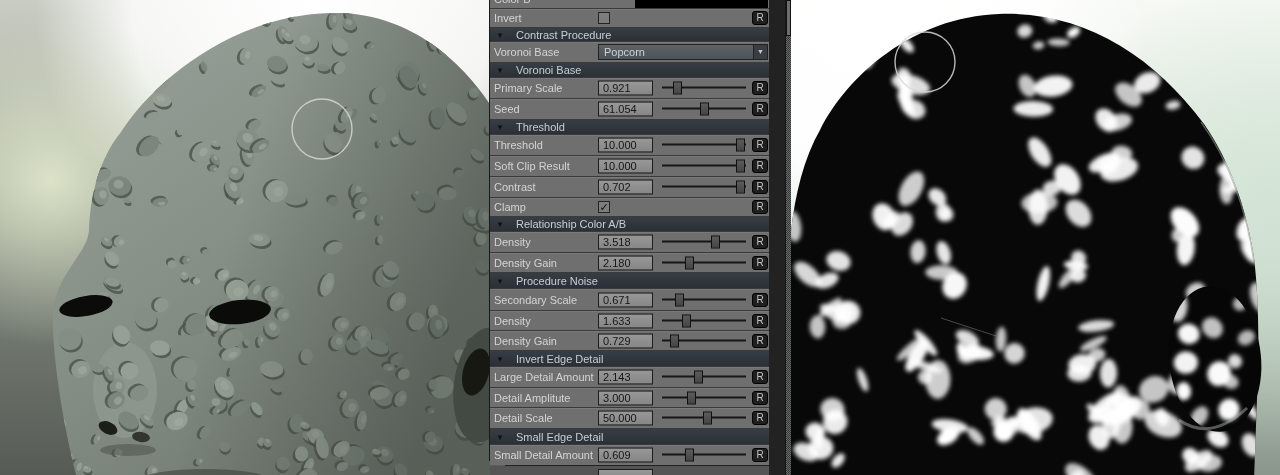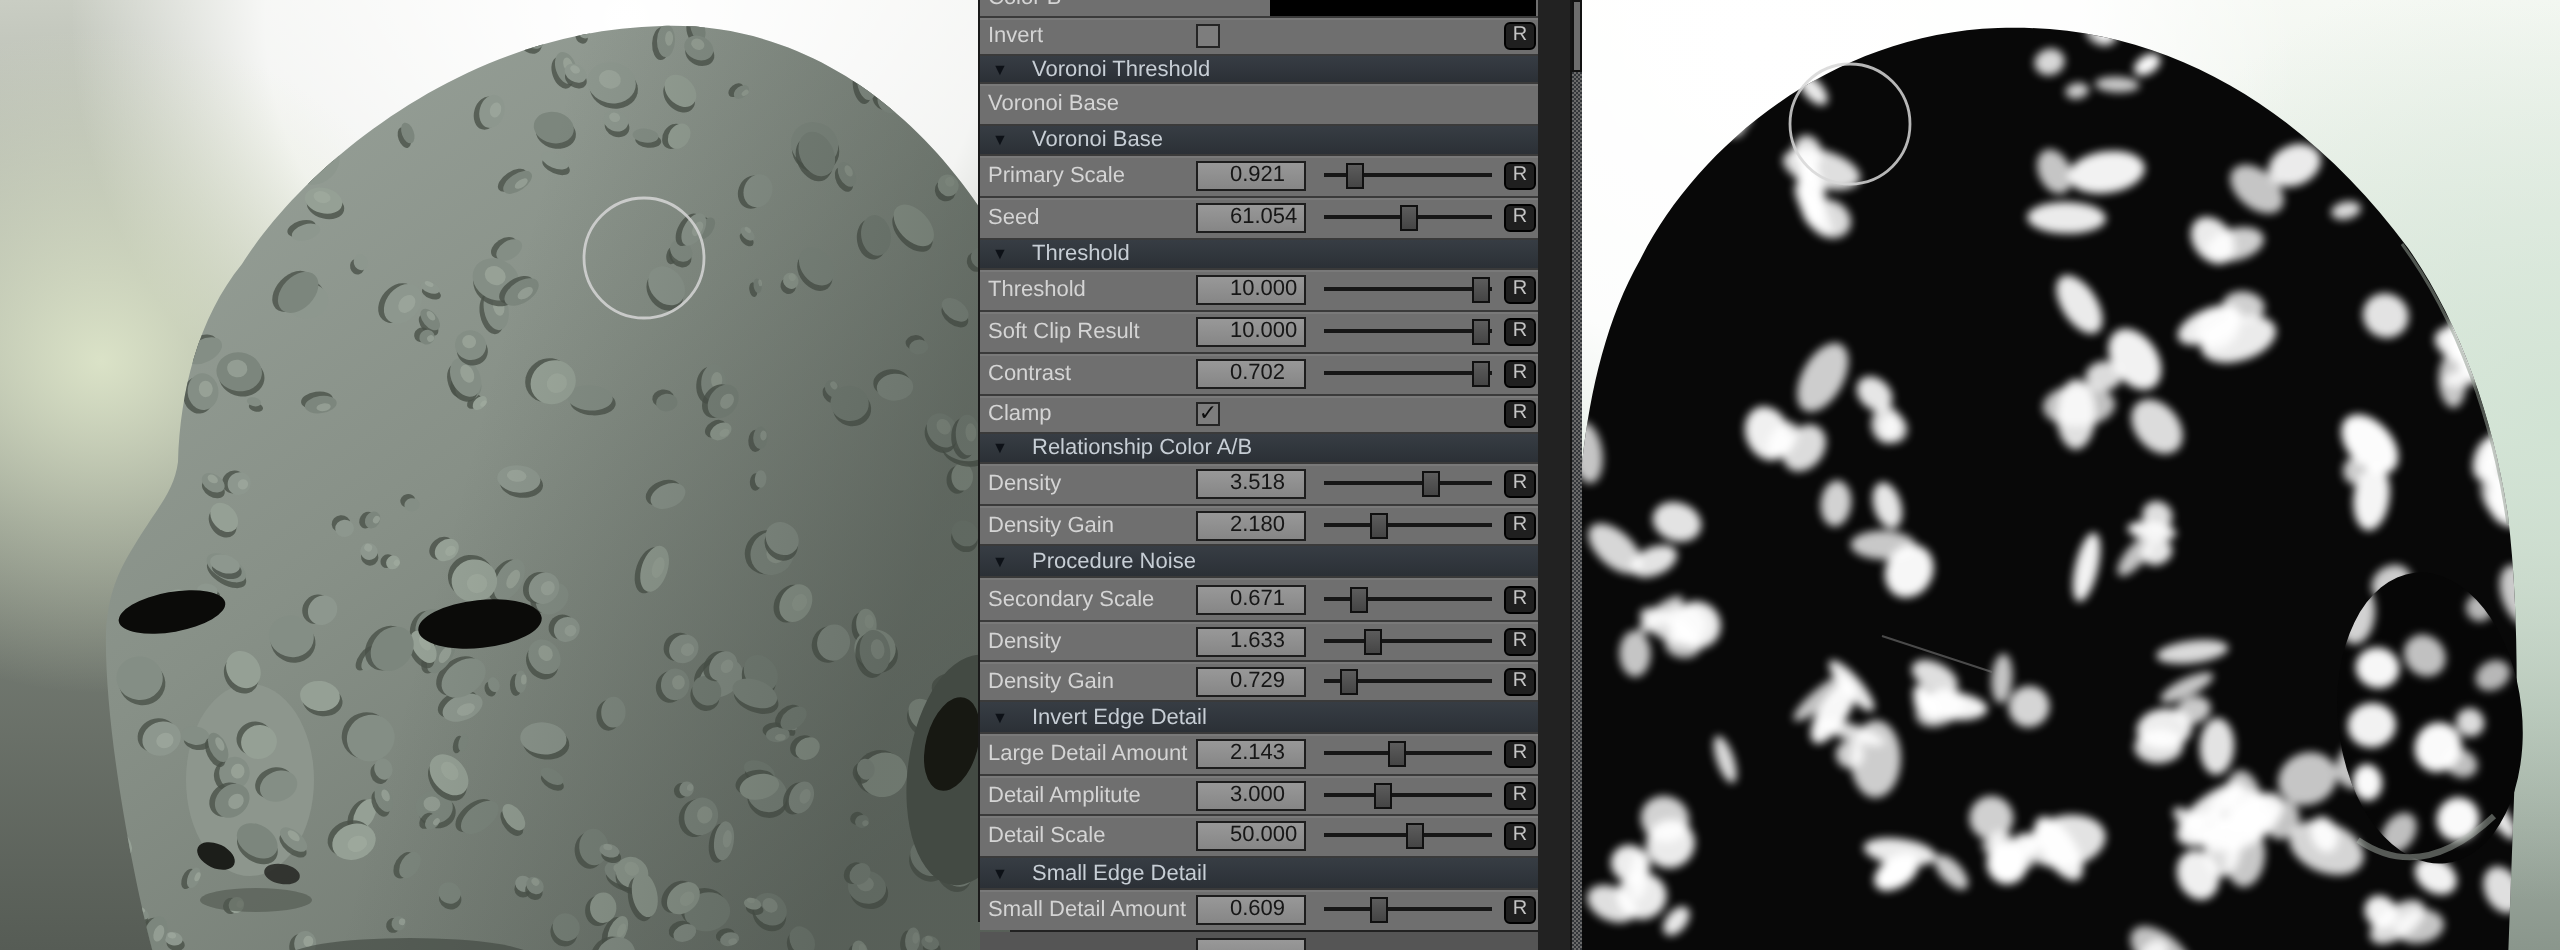--- a/index.html
+++ b/index.html
@@ -20,21 +20,21 @@
   .label{position:absolute;left:4px;top:50%;transform:translateY(-50%);
          color:#d4d4d4;font-size:11px;white-space:nowrap;}
   .hdr{background:linear-gradient(#373d44,#2b3036);}
   .tri{position:absolute;left:6px;top:50%;transform:translateY(-50%);
        color:#0d1117;font-size:8px;}
   .hlabel{position:absolute;left:26px;top:50%;transform:translateY(-50%);
           color:#c7ced5;font-size:11px;white-space:nowrap;}
   .vbox{position:absolute;left:108px;top:50%;transform:translateY(-50%);
         width:55px;height:15px;background:linear-gradient(#989898,#868686);
         border:1px solid #1d1d1d;color:#161616;font-size:11px;line-height:13px;
-        padding-left:16px;overflow:hidden;white-space:nowrap;}
+        padding-left:4px;overflow:hidden;white-space:nowrap;}
   .track{position:absolute;left:172px;top:50%;transform:translateY(-50%);
          width:84px;height:13px;}
   .track::before{content:'';position:absolute;left:0;right:0;top:5px;height:2px;background:#161616;}
   .handle{position:absolute;top:0;width:9px;height:13px;background:linear-gradient(#5c5c5c,#454545);
           border:1px solid #101010;}
   .rbtn{position:absolute;left:262px;top:50%;transform:translateY(-50%);
         width:16px;height:14px;background:#1f1f1f;color:#c4c4c4;font-size:10px;
         line-height:12px;text-align:center;border:1px solid #000;border-radius:3px;
         padding:0;font-family:inherit;}
   .cb{position:absolute;left:108px;top:50%;transform:translateY(-50%);
@@ -785,24 +785,28 @@
         <span class="label">Color B</span>
         <span class="swatch" style="background: rgb(0, 0, 0);"></span>
       </div>
       <div class="prow row" style="flex: 0 0 18px;">
         <span class="label">Invert</span>
         <span class="cb"></span>
         <button class="rbtn">R</button>
       </div>
       <div class="prow hdr" style="flex: 0 0 13px;">
         <span class="tri">▼</span>
-        <span class="hlabel">Voronoi Threshold</span>
+        <span class="hlabel">Contrast Procedure</span>
       </div>
       <div class="prow row" style="flex: 0 0 20px;">
         <span class="label">Voronoi Base</span>
+        <span class="dd">
+          <span class="ddtext">Popcorn</span>
+          <span class="ddarrow">▼</span>
+        </span>
       </div>
       <div class="prow hdr" style="flex: 0 0 14px;">
         <span class="tri">▼</span>
         <span class="hlabel">Voronoi Base</span>
       </div>
       <div class="prow row" style="flex: 0 0 20px;">
         <span class="label">Primary Scale</span>
         <span class="vbox">0.921</span>
         <span class="track">
           <span class="handle" style="left: 10.5px;"></span>

